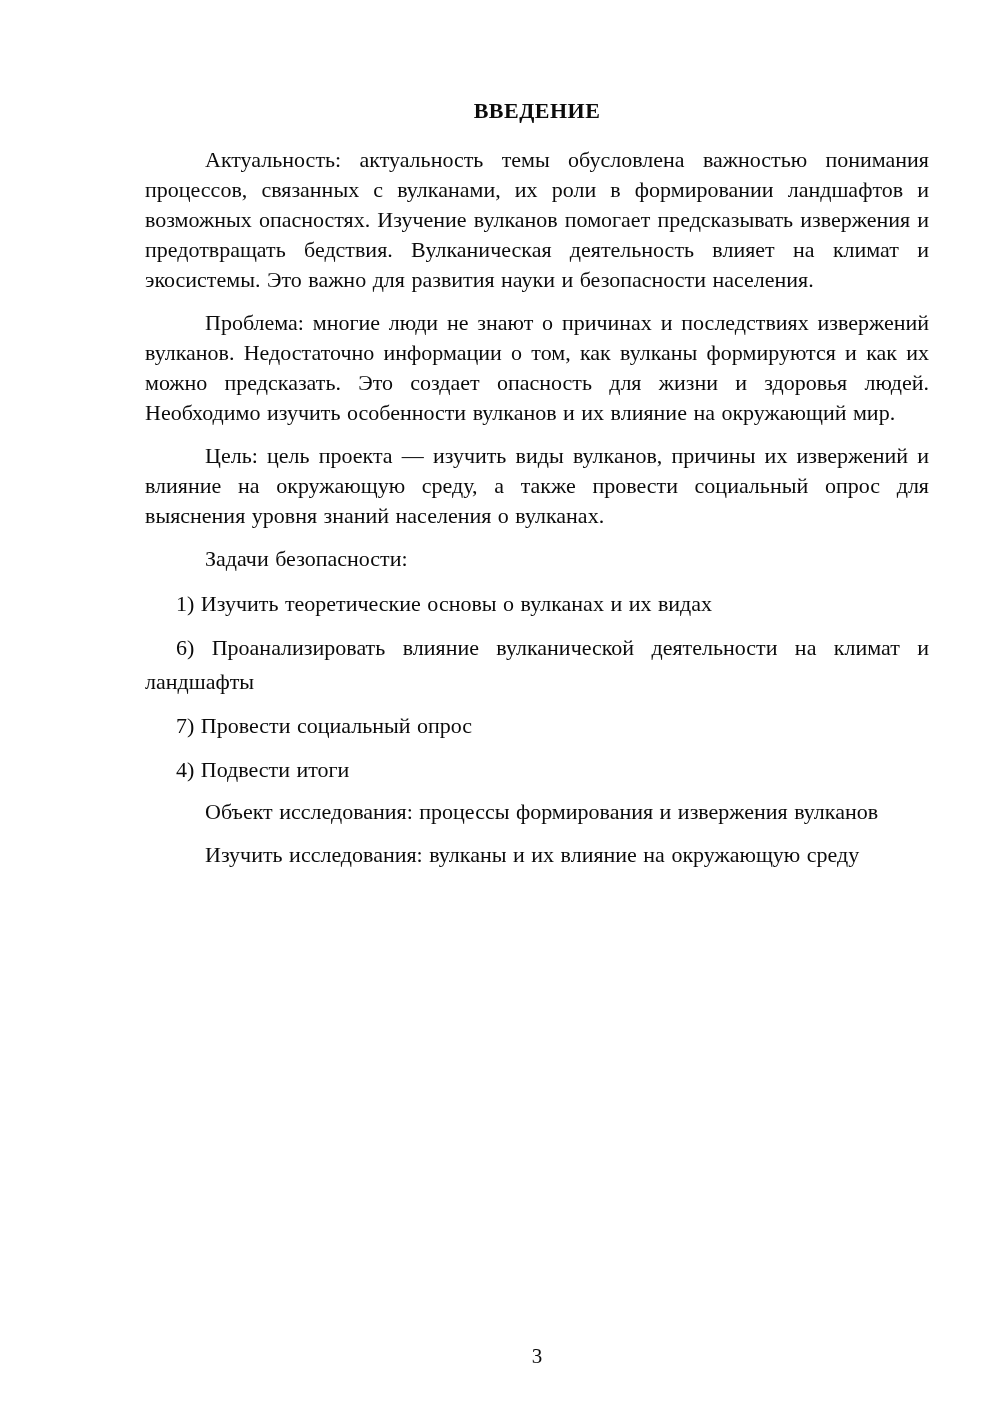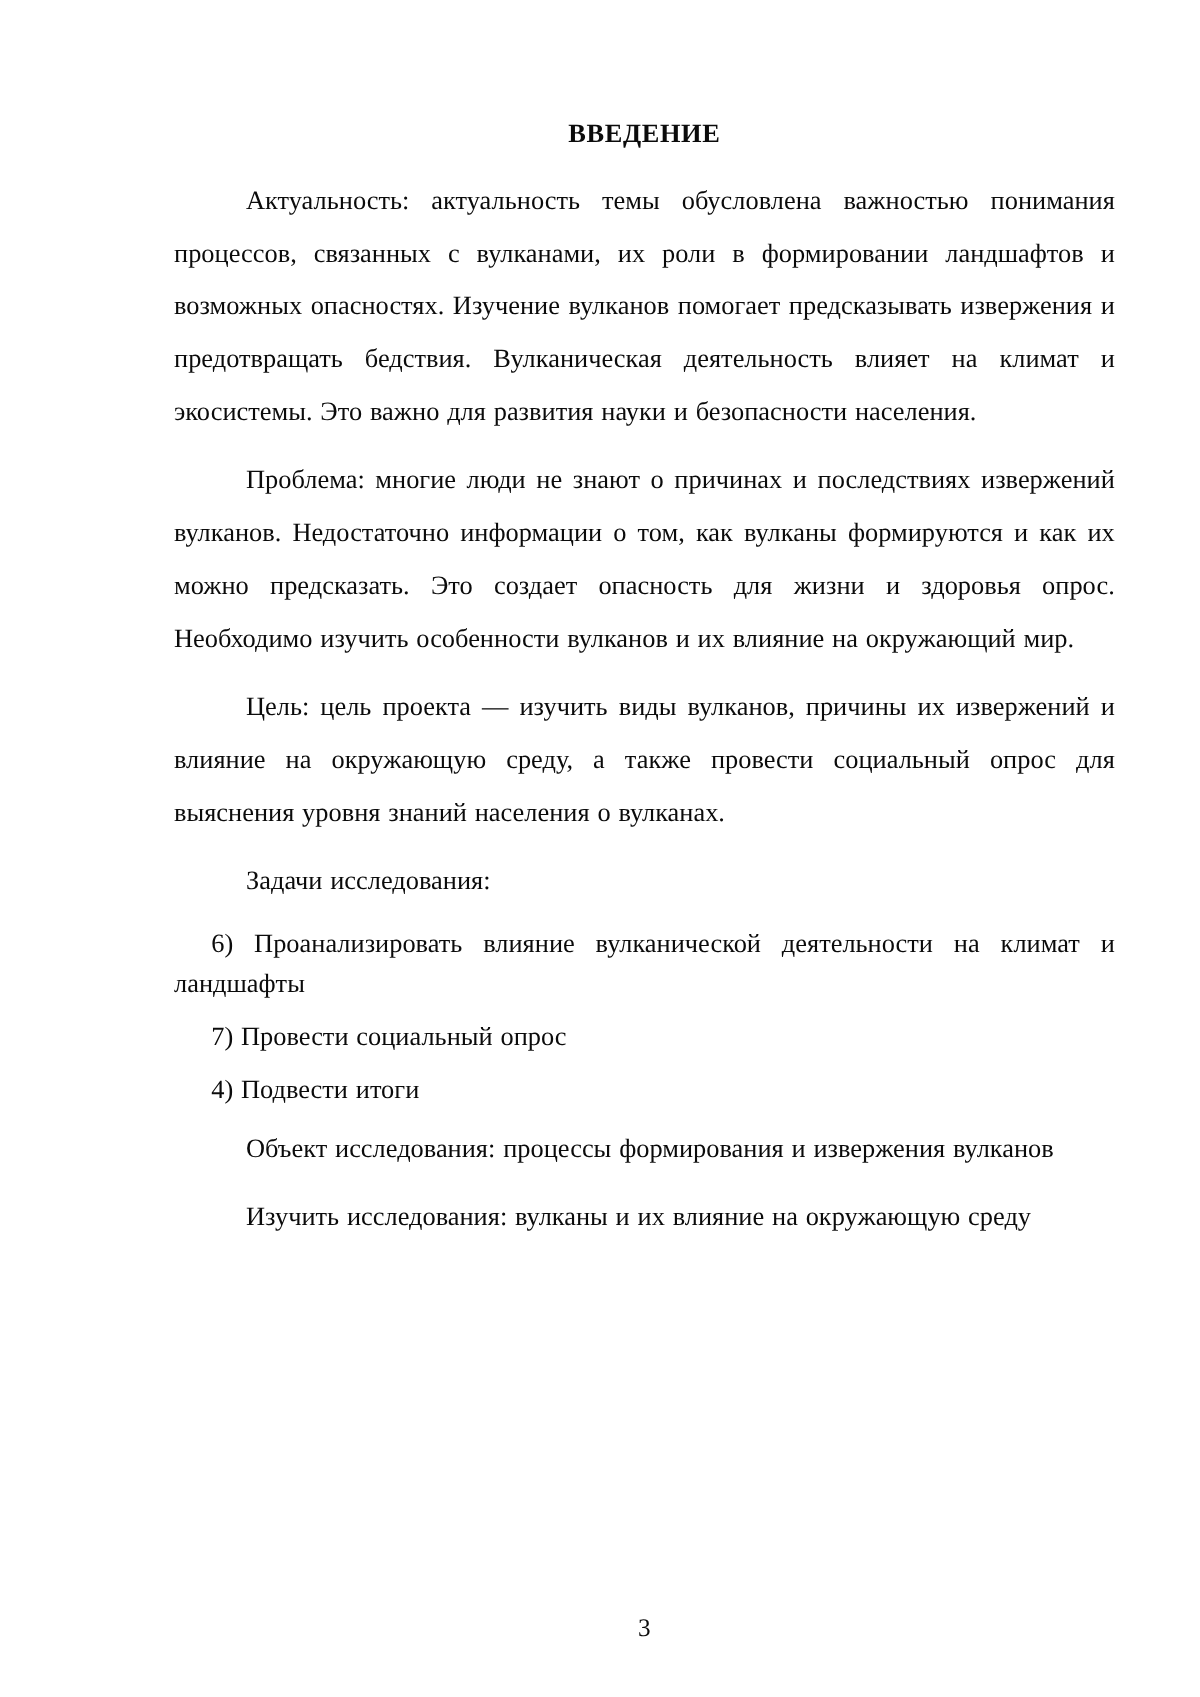--- a/index.html
+++ b/index.html
@@ -26,21 +26,21 @@
     .doc-title {
       font-size: 22px;
       line-height: 34px;
       font-weight: bold;
       text-align: center;
       letter-spacing: 0.5px;
       margin: 0 0 17px 0;
     }
     p.para {
       font-size: 22px;
-      line-height: 44px;
+      line-height: 30px;
       text-align: justify;
       text-indent: 60px;
       margin: 0 0 13px 0;
       word-spacing: 1px;
     }
     p.task {
       font-size: 22px;
       line-height: 34px;
       text-align: justify;
       text-indent: 31px;
@@ -59,26 +59,27 @@
   </style>
 </head>
 <body>
 
 <div class="page">
 
   <h1 class="doc-title">ВВЕДЕНИЕ</h1>
 
   <p class="para">Актуальность: актуальность темы обусловлена важностью понимания процессов, связанных с вулканами, их роли в формировании ландшафтов и возможных опасностях. Изучение вулканов помогает предсказывать извержения и предотвращать бедствия. Вулканическая деятельность влияет на климат и экосистемы. Это важно для развития науки и безопасности населения.</p>
 
-  <p class="para">Проблема: многие люди не знают о причинах и последствиях извержений вулканов. Недостаточно информации о том, как вулканы формируются и как их можно предсказать. Это создает опасность для жизни и здоровья опрос. Необходимо изучить особенности вулканов и их влияние на окружающий мир.</p>
+  <p class="para">Проблема: многие люди не знают о причинах и последствиях извержений вулканов. Недостаточно информации о том, как вулканы формируются и как их можно предсказать. Это создает опасность для жизни и здоровья людей. Необходимо изучить особенности вулканов и их влияние на окружающий мир.</p>
 
   <p class="para">Цель: цель проекта — изучить виды вулканов, причины их извержений и влияние на окружающую среду, а также провести социальный опрос для выяснения уровня знаний населения о вулканах.</p>
 
-  <p class="para">Задачи исследования:</p>
+  <p class="para">Задачи безопасности:</p>
 
+  <p class="task">1) Изучить теоретические основы о вулканах и их видах</p>
 
 
   <p class="task">6) Проанализировать влияние вулканической деятельности на климат и ландшафты</p>
 
   <p class="task">7) Провести социальный опрос</p>
 
   <p class="task">4) Подвести итоги</p>
 
   <p class="para">Объект исследования: процессы формирования и извержения вулканов</p>
 

